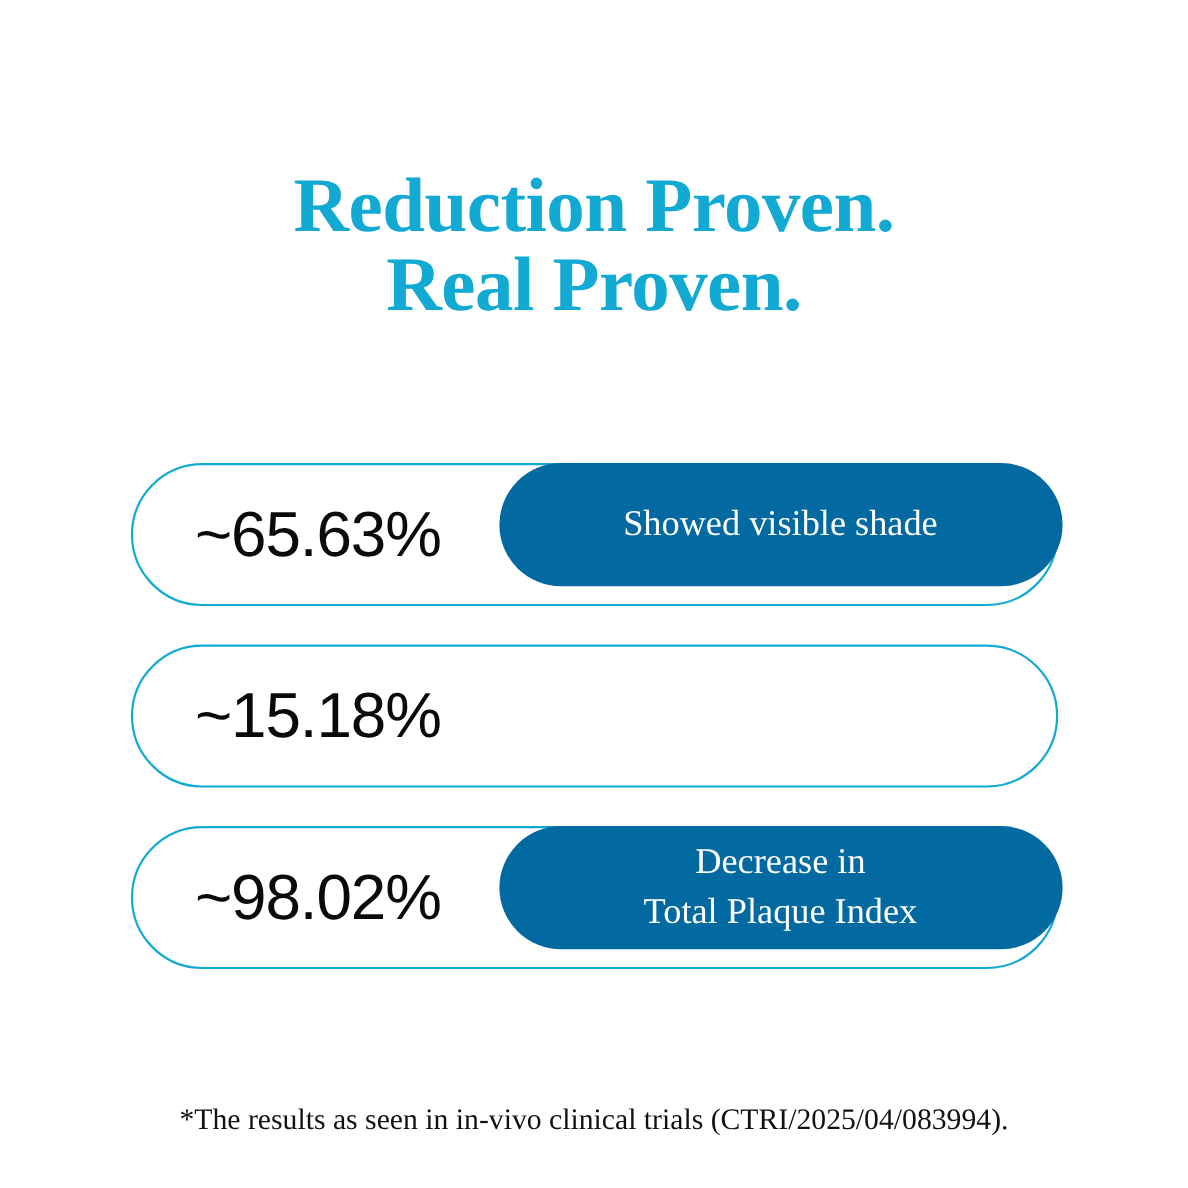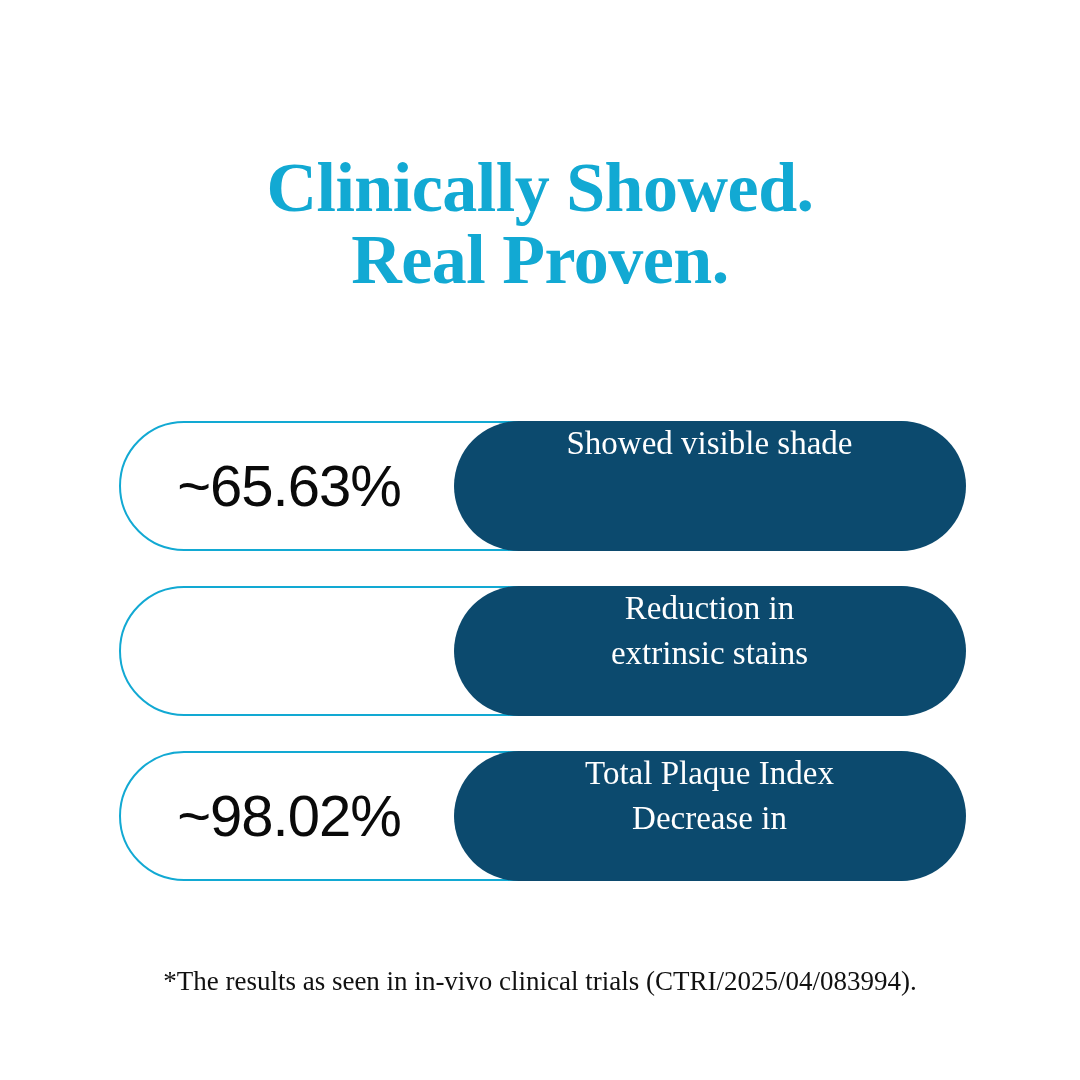--- a/index.html
+++ b/index.html
@@ -79,91 +79,86 @@
     z-index: 2;
     user-select: none;
   }
 
   
   .stat-label-pill {
     position: absolute;
     left: 333px;
     top: -2px;
     width: 512px;
-    height: 130px;
+    height: 112px;
     box-sizing: border-box;
-    background: #0c4a6e;
+    background: #0369a1;
     border-radius: 65px;
     display: flex;
-    align-items: flex-start;
+    align-items: center;
     justify-content: center;
     z-index: 1;
   }
   .stat-label {
     text-align: center;
     font-family: "Liberation Serif", "DejaVu Serif", serif;
     font-weight: normal;
     font-size: 33px;
     line-height: 45px;
     color: #ffffff;
     user-select: none;
     padding: 0 26px;
   }
   .stat-label .lbl-line {
     display: block;
     white-space: nowrap;
   }
 
   
   .footnote {
-    margin-top: 84px;
+    margin-top: 120px;
     width: 1080px;
     text-align: center;
     font-family: "Liberation Serif", "DejaVu Serif", serif;
     font-size: 27px;
     line-height: 32px;
     color: #111111;
     user-select: none;
   }
 </style>
 </head>
 <body>
 
 <div class="poster">
 
   <h1 class="headline">
-    <span class="line">Clinically Showed.</span>
+    <span class="line">Reduction Proven.</span>
     <span class="line">Real Proven.</span>
   </h1>
 
   <div class="stats">
 
     <div class="stat-row">
       <div class="stat-label-pill">
         <div class="stat-label">
           <span class="lbl-line">Showed visible shade</span>
         </div>
       </div>
       <div class="stat-value">~65.63%</div>
     </div>
 
     <div class="stat-row">
-      <div class="stat-label-pill">
-        <div class="stat-label">
-          <span class="lbl-line">Reduction in</span>
-          <span class="lbl-line">extrinsic stains</span>
-        </div>
-      </div>
+      <div class="stat-value">~15.18%</div>
     </div>
 
     <div class="stat-row">
       <div class="stat-label-pill">
         <div class="stat-label">
+          <span class="lbl-line">Decrease in</span>
           <span class="lbl-line">Total Plaque Index</span>
-          <span class="lbl-line">Decrease in</span>
         </div>
       </div>
       <div class="stat-value">~98.02%</div>
     </div>
 
   </div>
 
   <div class="footnote">*The results as seen in in-vivo clinical trials (CTRI/2025/04/083994).</div>
 
 </div>

